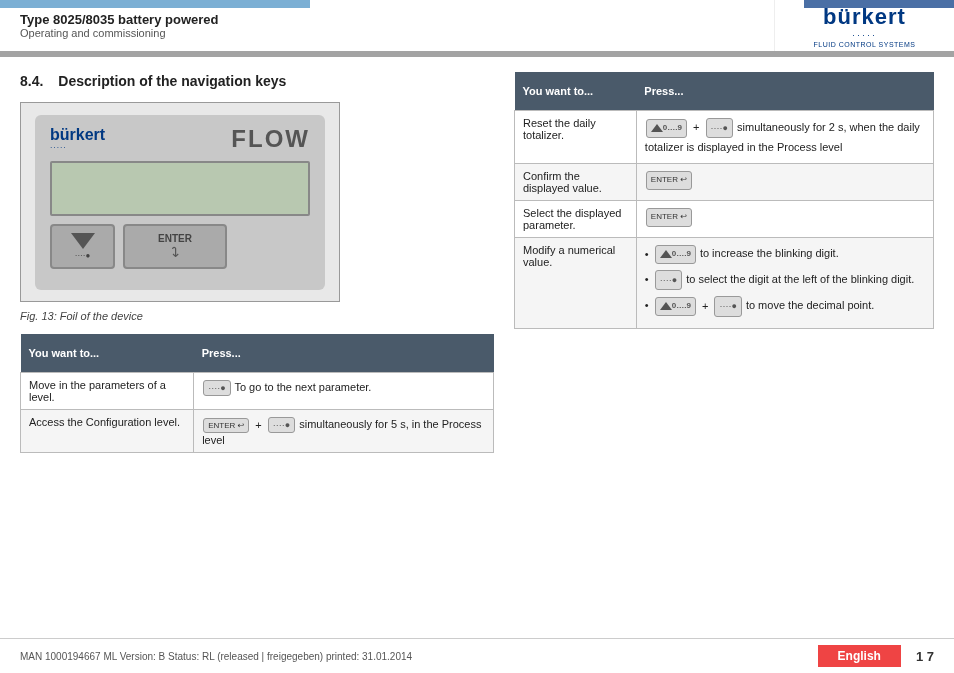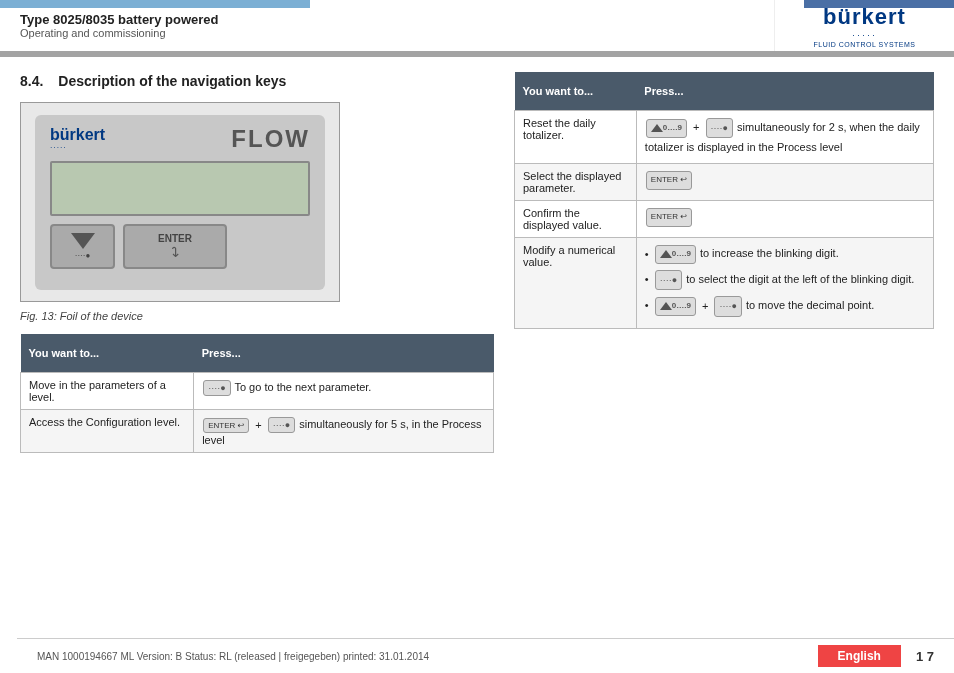--- a/index.html
+++ b/index.html
@@ -312,21 +312,21 @@
     .plus-sign {
       font-size: 11px;
       vertical-align: middle;
       margin: 0 2px;
     }
 
     
     .footer {
       position: fixed;
       bottom: 0;
-      left: 17px;
+      left: 0;
       right: 0;
       height: 35px;
       display: flex;
       align-items: center;
       border-top: 1px solid #ccc;
       background: #fff;
       padding: 0 20px;
     }
     .footer-text {
       font-size: 10px;
@@ -471,28 +471,28 @@
               <span class="key-tri-up"></span>
               <span class="num-label">0….9</span>
             </span>
             <span class="plus-sign">+</span>
             <span class="key-dots">····●</span>
             <span> simultaneously for 2 s, when the daily totalizer is displayed in the Process level</span>
           </td>
         </tr>
 
         <tr>
-          <td>Select the displayed parameter.</td>
+          <td>Confirm the displayed value.</td>
           <td class="press-cell">
             <span class="key-enter">ENTER ↩</span>
           </td>
         </tr>
 
         <tr>
-          <td>Confirm the displayed value.</td>
+          <td>Select the displayed parameter.</td>
           <td class="press-cell">
             <span class="key-enter">ENTER ↩</span>
           </td>
         </tr>
 
         <tr>
           <td>Modify a numerical value.</td>
           <td class="press-cell">
             <div class="bullet-item">
               <span class="bullet-dot">•</span>

